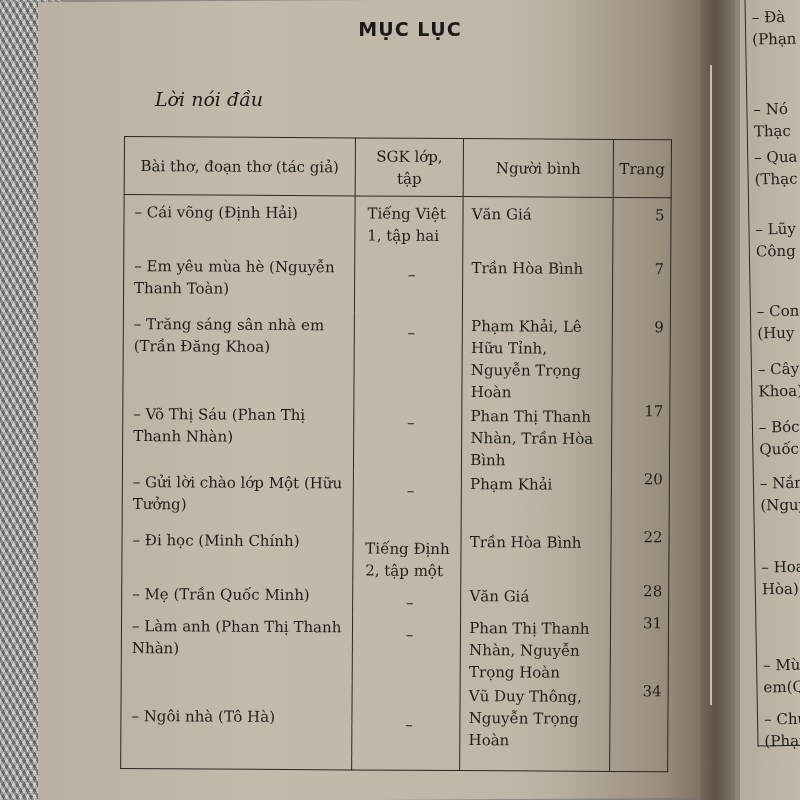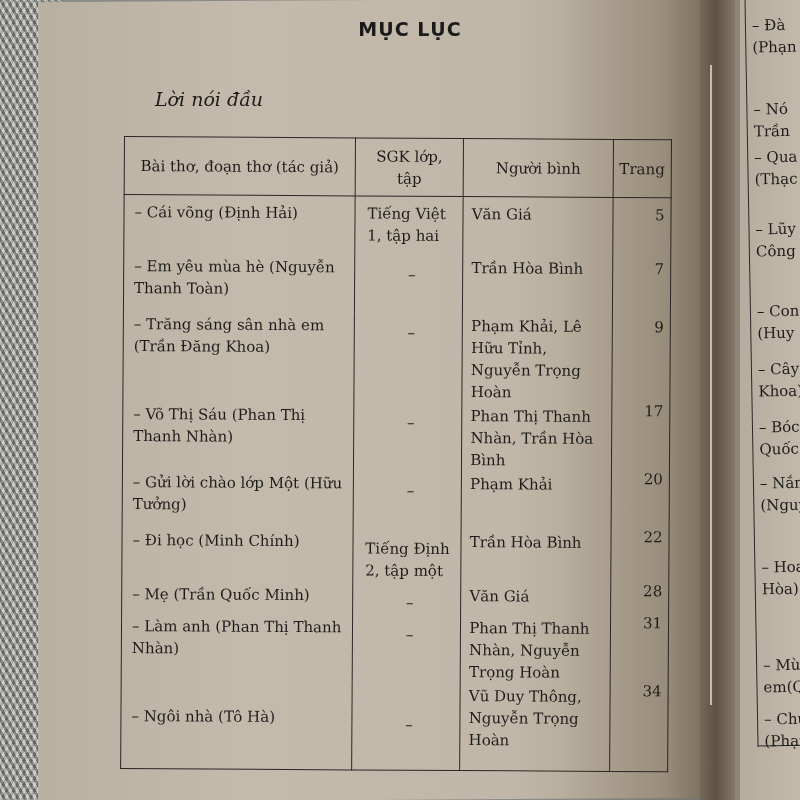--- a/index.html
+++ b/index.html
@@ -194,27 +194,27 @@
         </td>
       <td class="critic">Vũ Duy Thông, Nguyễn Trọng Hoàn</td>
       <td class="page-num"><span>34</span></td>
     </tr>
   </tbody>
 </table>
 
 <div class="shadow-right"></div>
 
 <div class="rp-table">
-  <div class="rp-item" style="top:16px">
+  <div class="rp-item" style="top:8px">
       <div>– Đà</div>
       <div>(Phạn</div>
     </div>
   <div class="rp-item" style="top:100px">
       <div>– Nó</div>
-      <div>Trần</div>
+      <div>Thạc</div>
     </div>
   <div class="rp-item" style="top:148px">
       <div>– Qua</div>
       <div>(Thạc</div>
     </div>
   <div class="rp-item" style="top:220px">
       <div>– Lũy</div>
       <div>Công</div>
     </div>
   <div class="rp-item" style="top:302px">

